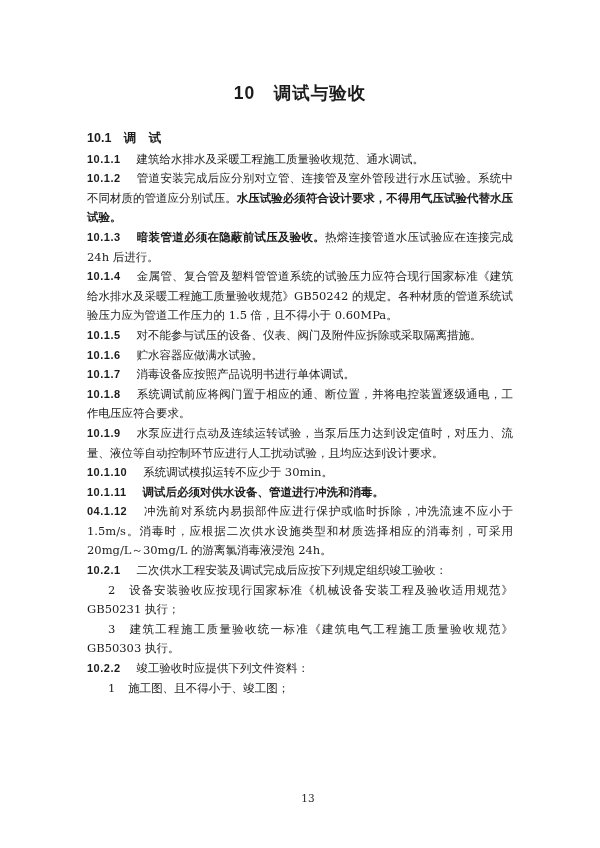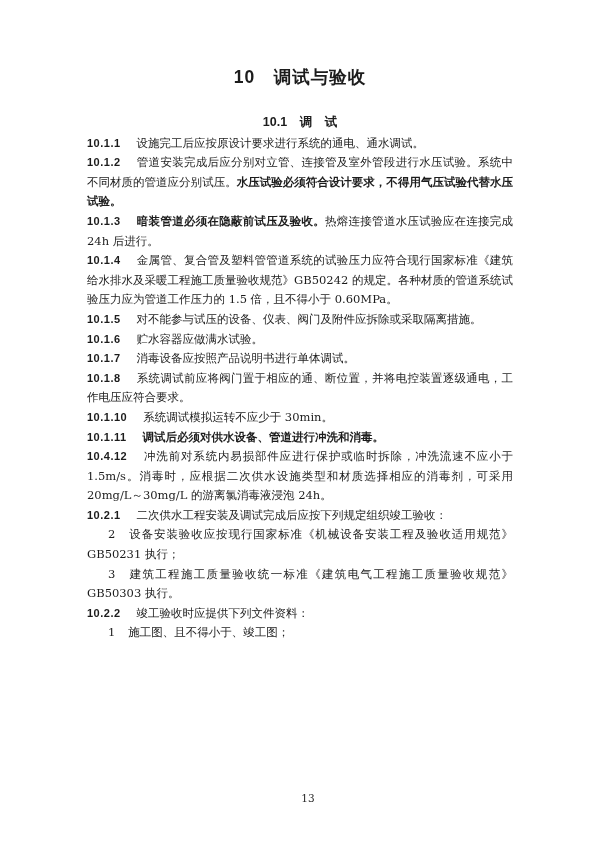--- a/index.html
+++ b/index.html
@@ -1,41 +1,41 @@
 <!DOCTYPE html>
 <html><head>
 <meta charset="utf-8">
 <style>
   html, body { margin: 0; padding: 0; background: #ffffff; }
   .page {
     position: relative;
     width: 600px;
     height: 848px;
     box-sizing: border-box;
-    padding: 64px 87px 0 87px;
+    padding: 80px 87px 0 87px;
     background: #ffffff;
     color: #1c1c1c;
     font-family: "DejaVu Serif", "Liberation Serif", serif;
     overflow: hidden;
   }
   .chapter-title {
     margin: 0 0 23px 0;
     font-size: 17.5px;
     line-height: 26px;
     font-weight: 700;
     text-align: center;
     font-family: "Liberation Sans", "DejaVu Sans", sans-serif;
     letter-spacing: 1px;
   }
   .section-heading {
     margin: 2px 0 1px 0;
     font-size: 12.5px;
     line-height: 19.6px;
     font-weight: 700;
-    text-align: center;
+    text-align: left;
     font-family: "Liberation Sans", "DejaVu Sans", sans-serif;
   }
   p.clause {
     margin: 0;
     font-size: 11.5px;
     line-height: 19.6px;
     text-align: justify;
     text-align-last: left;
   }
   p.clause.sub { text-indent: 21px; }
@@ -61,31 +61,32 @@
     color: #2a2a2a;
   }
 </style>
 </head>
 <body>
 
 <div class="page">
   <h1 class="chapter-title">10　调试与验收</h1>
   <main id="sections">
       <h2 class="section-heading">10.1　调　试</h2>
-      <p class="clause"><span class="cnum">10.1.1</span><span class="">设施完工后应按原设计要求进行系统的通电、通水调试。</span></p>
+      <p class="clause"><span class="cnum">10.1.1</span><span class="">建筑给水排水及采暖工程施工质量验收规范、通水调试。</span></p>
       <p class="clause"><span class="cnum">10.1.2</span><span class="">管道安装完成后应分别对立管、连接管及室外管段进行水压试验。系统中不同材质的管道应分别试压。</span><span class="b">水压试验必须符合设计要求，不得用气压试验代替水压试验。</span></p>
       <p class="clause"><span class="cnum">10.1.3</span><span class="b">暗装管道必须在隐蔽前试压及验收。</span><span class="">热熔连接管道水压试验应在连接完成 24h 后进行。</span></p>
       <p class="clause"><span class="cnum">10.1.4</span><span class="">金属管、复合管及塑料管管道系统的试验压力应符合现行国家标准《建筑给水排水及采暖工程施工质量验收规范》GB50242 的规定。各种材质的管道系统试验压力应为管道工作压力的 1.5 倍，且不得小于 0.60MPa。</span></p>
       <p class="clause"><span class="cnum">10.1.5</span><span class="">对不能参与试压的设备、仪表、阀门及附件应拆除或采取隔离措施。</span></p>
       <p class="clause"><span class="cnum">10.1.6</span><span class="">贮水容器应做满水试验。</span></p>
       <p class="clause"><span class="cnum">10.1.7</span><span class="">消毒设备应按照产品说明书进行单体调试。</span></p>
       <p class="clause"><span class="cnum">10.1.8</span><span class="">系统调试前应将阀门置于相应的通、断位置，并将电控装置逐级通电，工作电压应符合要求。</span></p>
+      <p class="clause"><span class="cnum">10.1.9</span><span class="">水泵应进行点动及连续运转试验，当泵后压力达到设定值时，对压力、流量、液位等自动控制环节应进行人工扰动试验，且均应达到设计要求。</span></p>
       <p class="clause"><span class="cnum">10.1.10</span><span class="">系统调试模拟运转不应少于 30min。</span></p>
       <p class="clause"><span class="cnum">10.1.11</span><span class="b">调试后必须对供水设备、管道进行冲洗和消毒。</span></p>
-      <p class="clause"><span class="cnum">10.4.12</span><span class="">冲洗前对系统内易损部件应进行保护或临时拆除，冲洗流速不应小于 1.5m/s。消毒时，应根据二次供水设施类型和材质选择相应的消毒剂，可采用 20mg/L～30mg/L 的游离氯消毒液浸泡 24h。</span></p>
+      <p class="clause"><span class="cnum">04.1.12</span><span class="">冲洗前对系统内易损部件应进行保护或临时拆除，冲洗流速不应小于 1.5m/s。消毒时，应根据二次供水设施类型和材质选择相应的消毒剂，可采用 20mg/L～30mg/L 的游离氯消毒液浸泡 24h。</span></p>
       <p class="clause"><span class="cnum">10.2.1</span><span class="">二次供水工程安装及调试完成后应按下列规定组织竣工验收：</span></p>
       <p class="clause sub"><span class="subnum">2</span><span class="">设备安装验收应按现行国家标准《机械设备安装工程及验收适用规范》GB50231 执行；</span></p>
       <p class="clause sub"><span class="subnum">3</span><span class="">建筑工程施工质量验收统一标准《建筑电气工程施工质量验收规范》GB50303 执行。</span></p>
       <p class="clause"><span class="cnum">10.2.2</span><span class="">竣工验收时应提供下列文件资料：</span></p>
       <p class="clause sub"><span class="subnum">1</span><span class="">施工图、且不得小于、竣工图；</span></p>
     </main>
   <div class="page-number">13</div>
 </div>
 
 </body></html>

